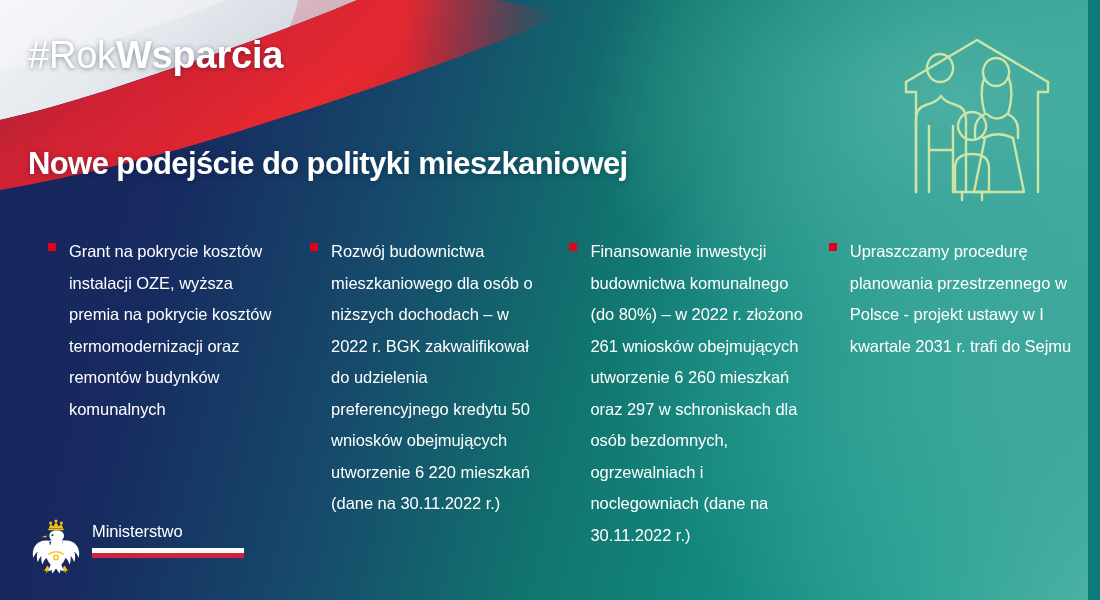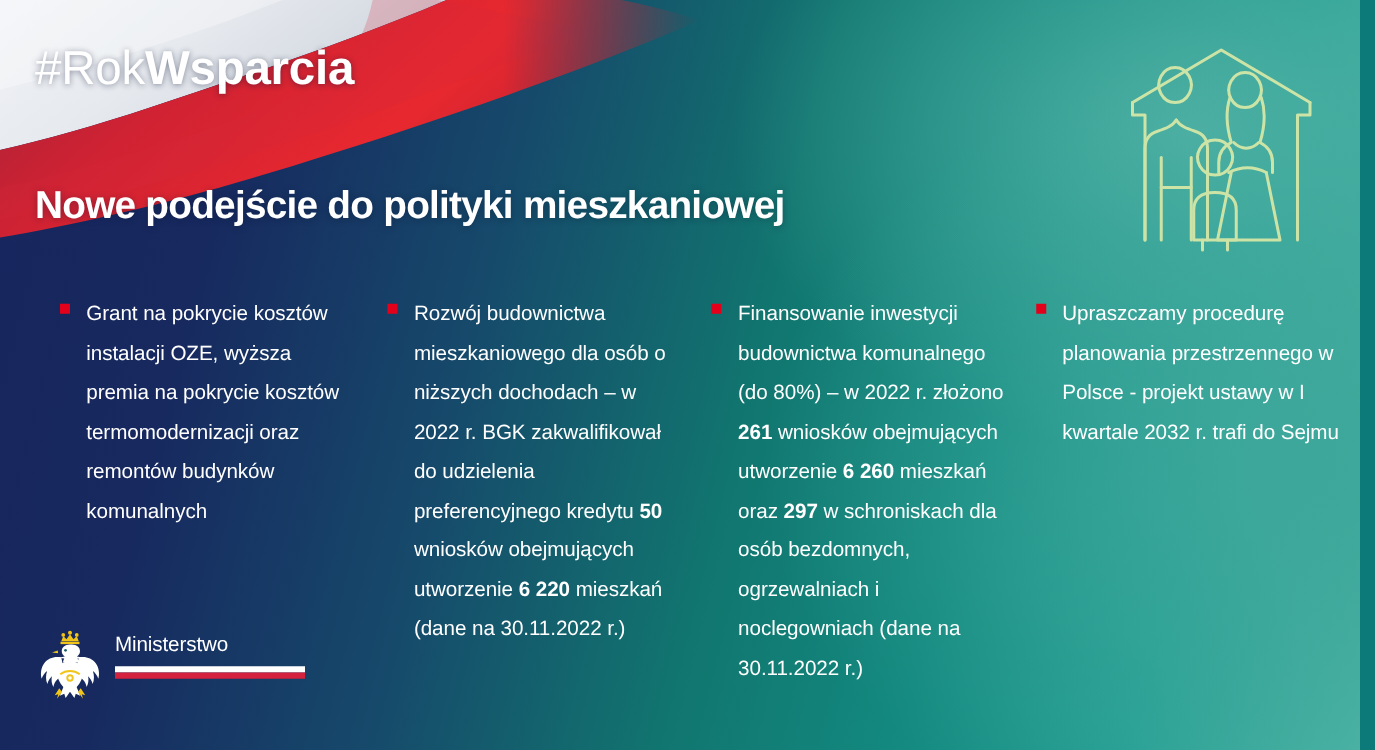--- a/index.html
+++ b/index.html
@@ -71,25 +71,25 @@
     width:8px; height:8px;
     background:#e3001b;
   }
   .col-text {
     font-size:16.5px;
     line-height:31.5px;
     color:#ffffff;
     font-weight:400;
     letter-spacing:-0.05px;
   }
-  .col-text b { font-weight:700; }
+  .col-text b { font-weight:400; }
 
   
   .logo {
-    position:absolute; left:30px; top:503px;
+    position:absolute; left:30px; top:518px;
     display:flex; align-items:flex-start;
   }
   .logo-eagle { width:52px; height:60px; flex:none; }
   .logo-txt { margin-left:10px; padding-top:3px; }
   .logo-line {
     font-size:16.5px; line-height:21px; color:#ffffff;
     font-weight:400; letter-spacing:-0.1px; white-space:nowrap;
   }
   .flagbar { margin-top:6px; width:152px; }
   .flagbar .w { height:5px; background:#ffffff; }
@@ -171,21 +171,21 @@
     <div class="col">
       <span class="bullet" style="background: rgb(227, 0, 27);"></span>
       <div class="col-text">Rozwój budownictwa mieszkaniowego dla osób o niższych dochodach – w 2022 r. BGK zakwalifikował do udzielenia preferencyjnego kredytu <b>50</b> wniosków obejmujących utworzenie <b>6 220</b> mieszkań (dane na 30.11.2022 r.)</div>
     </div>
     <div class="col">
       <span class="bullet" style="background: rgb(227, 0, 27);"></span>
       <div class="col-text">Finansowanie inwestycji budownictwa komunalnego (do 80%) – w 2022 r. złożono <b>261</b> wniosków obejmujących utworzenie <b>6 260</b> mieszkań oraz <b>297</b> w schroniskach dla osób bezdomnych, ogrzewalniach i noclegowniach (dane na 30.11.2022 r.)</div>
     </div>
     <div class="col">
       <span class="bullet" style="background: rgb(227, 0, 27);"></span>
-      <div class="col-text">Upraszczamy procedurę planowania przestrzennego w Polsce - projekt ustawy w I kwartale 2032 r. trafi do Sejmu</div>
+      <div class="col-text">Upraszczamy procedurę planowania przestrzennego w Polsce - projekt ustawy w I kwartale 2031 r. trafi do Sejmu</div>
     </div>
   </div>
 
   <div class="logo">
     <svg class="logo-eagle" viewBox="0 0 52 60">
       <g>
 
         <path d="M19,10 l1.6,-4.2 l2.6,2.6 l2.8,-4.1 l2.8,4.1 l2.6,-2.6 l1.6,4.2 Z" fill="#f0c419"></path>
         <circle cx="20.6" cy="4.9" r="1.5" fill="#f0c419"></circle>
         <circle cx="26" cy="3.1" r="1.6" fill="#f0c419"></circle>

